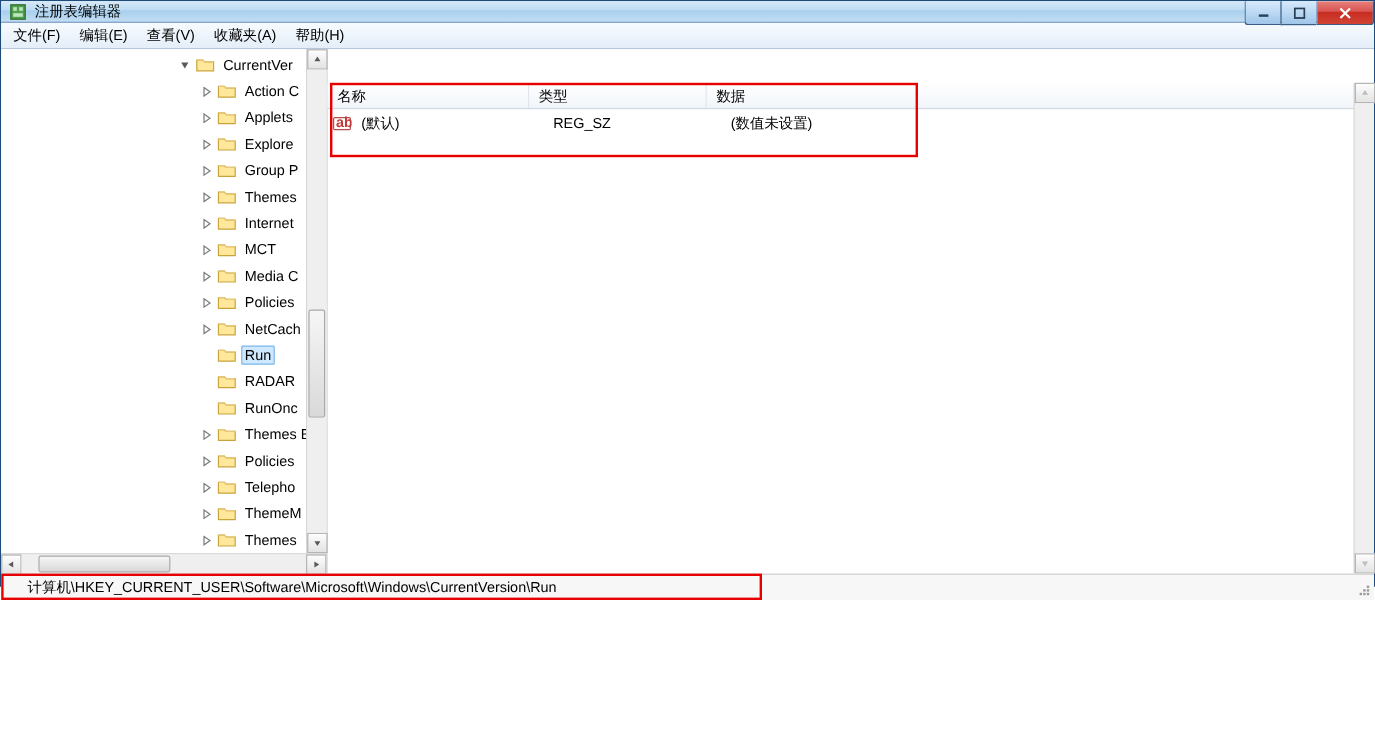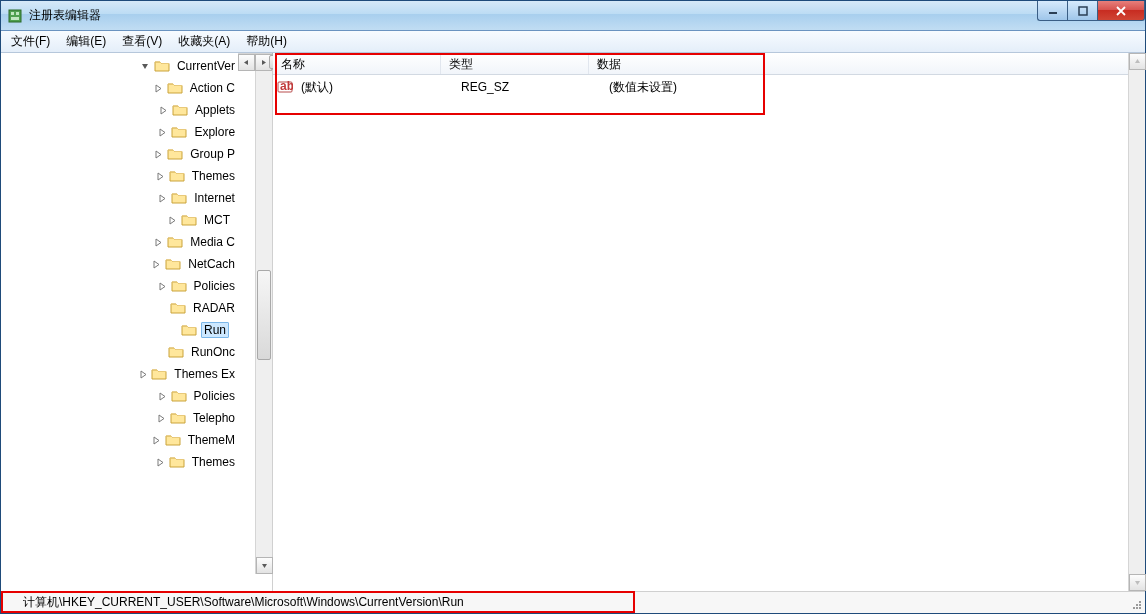--- a/index.html
+++ b/index.html
@@ -1,18 +1,18 @@
 <!DOCTYPE html>
 <html><head>
 <meta charset="utf-8">
 <style>
 * { box-sizing: border-box; margin: 0; padding: 0; font-family: "Microsoft YaHei", "SimSun", Tahoma, sans-serif; font-size: 12px; }
 html, body { width: 1146px; height: 614px; overflow: hidden; background: #fff; }
 
-.window { width: 1146px; height: 614px; display: flex; flex-direction: column; border: 1px solid #1f4b7a; }
+.window { width: 1146px; height: 489px; display: flex; flex-direction: column; border: 1px solid #1f4b7a; }
 
 
 .titlebar {
   height: 30px;
   background: linear-gradient(to bottom, #d6e9f8 0%, #bcdcf4 45%, #a8cfee 46%, #c1ddf3 100%);
   display: flex; align-items: center; padding-left: 6px;
   border-bottom: 1px solid #6a93c0;
   position: relative;
 }
 .appicon { width: 16px; height: 16px; margin-right: 6px; }
@@ -30,21 +30,21 @@
   display:flex; align-items:center; padding: 0 4px; gap: 4px;
   border-bottom: 1px solid #b6c7db;
 }
 .menu-item { padding: 2px 6px; cursor: default; }
 
 
 .client { flex: 1; display: flex; flex-direction: column; background:#fff; }
 .panes { flex:1; display:flex; min-height:0; }
 
 
-.treewrap { width: 272px; border-right: 1px solid #d0d0d0; position: relative; display:flex; flex-direction:row; }
+.treewrap { width: 272px; border-right: 1px solid #d0d0d0; position: relative; display:flex; flex-direction:column; }
 .tree { flex:1; overflow: hidden; padding-top: 2px; padding-left: 2px; white-space: nowrap; position:relative; }
 .tree-inner { position: relative; }
 .tree-row { height: 22px; display:flex; align-items:center; }
 .indent { display:inline-block; width: 18px; height:22px; }
 .expander { width: 14px; height:14px; display:inline-flex; align-items:center; justify-content:center; margin-right:2px; cursor:default;}
 .expander.blank { visibility:hidden; }
 .expander svg { width:9px; height:9px; }
 .folder { width:16px; height:16px; margin-right:4px; }
 .node-label { padding: 1px 3px; }
 .node-label.selected { background:#cde8ff; border:1px solid #7bb6e8; padding:0 2px; border-radius:1px; }
@@ -55,21 +55,21 @@
 .hs-track { flex:1; height:17px; position:relative; background:#efefef;}
 .hs-thumb { position:absolute; left:14px; top:1px; height:14px; width:110px; background:linear-gradient(to bottom,#f6f6f6,#d9d9d9); border:1px solid #a9a9a9; border-radius:2px;}
 
 
 .vscroll { position:absolute; right:0; top:0; bottom:17px; width:17px; background:#f0f0f0; border-left:1px solid #d5d5d5; display:flex; flex-direction:column; }
 .vs-btn { width:17px; height:17px; background:linear-gradient(to bottom,#fdfdfd,#e3e3e3); border:1px solid #b5b5b5; display:flex;align-items:center;justify-content:center;}
 .vs-track { flex:1; position:relative; background:#efefef;}
 .vs-thumb { position:absolute; left:1px; width:14px; top:200px; height:90px; background:linear-gradient(to bottom,#f6f6f6,#d9d9d9); border:1px solid #a9a9a9; border-radius:2px;}
 
 
-.listwrap { flex:1; position:relative; display:flex; flex-direction:column; }
+.listwrap { flex:1; position:relative; display:flex; flex-direction:column;margin-top:28px; }
 .list-header { height:22px; display:flex; background:linear-gradient(to bottom,#ffffff,#f1f5fa); border-bottom:1px solid #d2d9e2; }
 .list-col { padding: 3px 8px; border-right:1px solid #e1e6ee; cursor:default; }
 .col-name { width:168px; }
 .col-type { width:148px; }
 .col-data { flex:1; }
 .list-body { flex:1; position:relative; padding-top:2px;}
 .list-row { height:20px; display:flex; align-items:center; padding-left:4px;}
 .val-icon { width:16px; height:16px; margin-right:4px; display:inline-flex; align-items:center; justify-content:center; }
 .cell { padding: 0 4px; }
 .cell-name { width:160px; }
@@ -360,82 +360,82 @@
                   <svg viewBox="0 0 9 9">
                     <path d="M2 1 L7 4.5 L2 8 Z" fill="none" stroke="#7a7a7a" stroke-width="1"></path>
                   </svg>
                 </span>
                 <span class="folder">
                   <svg width="16" height="16" viewBox="0 0 16 16">
                     <path d="M1 4 L6 4 L7.5 5.5 L15 5.5 L15 13 L1 13 Z" fill="#ffe79c" stroke="#caa33a"></path>
                     <path d="M1 4 L6 4 L7.5 5.5 L15 5.5" fill="none" stroke="#e8c97a"></path>
                   </svg>
                 </span>
+                <span class="node-label">Policies</span>
+              </div>
+              <div class="tree-row">
+                <span class="indent"></span>
+                <span class="indent"></span>
+                <span class="indent"></span>
+                <span class="indent"></span>
+                <span class="indent"></span>
+                <span class="indent"></span>
+                <span class="indent"></span>
+                <span class="indent"></span>
+                <span class="indent"></span>
+                <span class="expander">
+                  <svg viewBox="0 0 9 9">
+                    <path d="M2 1 L7 4.5 L2 8 Z" fill="none" stroke="#7a7a7a" stroke-width="1"></path>
+                  </svg>
+                </span>
+                <span class="folder">
+                  <svg width="16" height="16" viewBox="0 0 16 16">
+                    <path d="M1 4 L6 4 L7.5 5.5 L15 5.5 L15 13 L1 13 Z" fill="#ffe79c" stroke="#caa33a"></path>
+                    <path d="M1 4 L6 4 L7.5 5.5 L15 5.5" fill="none" stroke="#e8c97a"></path>
+                  </svg>
+                </span>
                 <span class="node-label">NetCach</span>
               </div>
               <div class="tree-row">
                 <span class="indent"></span>
                 <span class="indent"></span>
                 <span class="indent"></span>
                 <span class="indent"></span>
                 <span class="indent"></span>
                 <span class="indent"></span>
                 <span class="indent"></span>
                 <span class="indent"></span>
                 <span class="indent"></span>
-                <span class="expander">
-                  <svg viewBox="0 0 9 9">
-                    <path d="M2 1 L7 4.5 L2 8 Z" fill="none" stroke="#7a7a7a" stroke-width="1"></path>
-                  </svg>
-                </span>
-                <span class="folder">
-                  <svg width="16" height="16" viewBox="0 0 16 16">
-                    <path d="M1 4 L6 4 L7.5 5.5 L15 5.5 L15 13 L1 13 Z" fill="#ffe79c" stroke="#caa33a"></path>
-                    <path d="M1 4 L6 4 L7.5 5.5 L15 5.5" fill="none" stroke="#e8c97a"></path>
-                  </svg>
-                </span>
-                <span class="node-label">Policies</span>
-              </div>
-              <div class="tree-row">
-                <span class="indent"></span>
-                <span class="indent"></span>
-                <span class="indent"></span>
-                <span class="indent"></span>
-                <span class="indent"></span>
-                <span class="indent"></span>
-                <span class="indent"></span>
-                <span class="indent"></span>
-                <span class="indent"></span>
                 <span class="expander blank"></span>
                 <span class="folder">
                   <svg width="16" height="16" viewBox="0 0 16 16">
                     <path d="M1 4 L6 4 L7.5 5.5 L15 5.5 L15 13 L1 13 Z" fill="#ffe79c" stroke="#caa33a"></path>
                     <path d="M1 4 L6 4 L7.5 5.5 L15 5.5" fill="none" stroke="#e8c97a"></path>
                   </svg>
                 </span>
+                <span class="node-label selected">Run</span>
+              </div>
+              <div class="tree-row">
+                <span class="indent"></span>
+                <span class="indent"></span>
+                <span class="indent"></span>
+                <span class="indent"></span>
+                <span class="indent"></span>
+                <span class="indent"></span>
+                <span class="indent"></span>
+                <span class="indent"></span>
+                <span class="indent"></span>
+                <span class="expander blank"></span>
+                <span class="folder">
+                  <svg width="16" height="16" viewBox="0 0 16 16">
+                    <path d="M1 4 L6 4 L7.5 5.5 L15 5.5 L15 13 L1 13 Z" fill="#ffe79c" stroke="#caa33a"></path>
+                    <path d="M1 4 L6 4 L7.5 5.5 L15 5.5" fill="none" stroke="#e8c97a"></path>
+                  </svg>
+                </span>
                 <span class="node-label">RADAR</span>
-              </div>
-              <div class="tree-row">
-                <span class="indent"></span>
-                <span class="indent"></span>
-                <span class="indent"></span>
-                <span class="indent"></span>
-                <span class="indent"></span>
-                <span class="indent"></span>
-                <span class="indent"></span>
-                <span class="indent"></span>
-                <span class="indent"></span>
-                <span class="expander blank"></span>
-                <span class="folder">
-                  <svg width="16" height="16" viewBox="0 0 16 16">
-                    <path d="M1 4 L6 4 L7.5 5.5 L15 5.5 L15 13 L1 13 Z" fill="#ffe79c" stroke="#caa33a"></path>
-                    <path d="M1 4 L6 4 L7.5 5.5 L15 5.5" fill="none" stroke="#e8c97a"></path>
-                  </svg>
-                </span>
-                <span class="node-label selected">Run</span>
               </div>
               <div class="tree-row">
                 <span class="indent"></span>
                 <span class="indent"></span>
                 <span class="indent"></span>
                 <span class="indent"></span>
                 <span class="indent"></span>
                 <span class="indent"></span>
                 <span class="indent"></span>
                 <span class="indent"></span>

